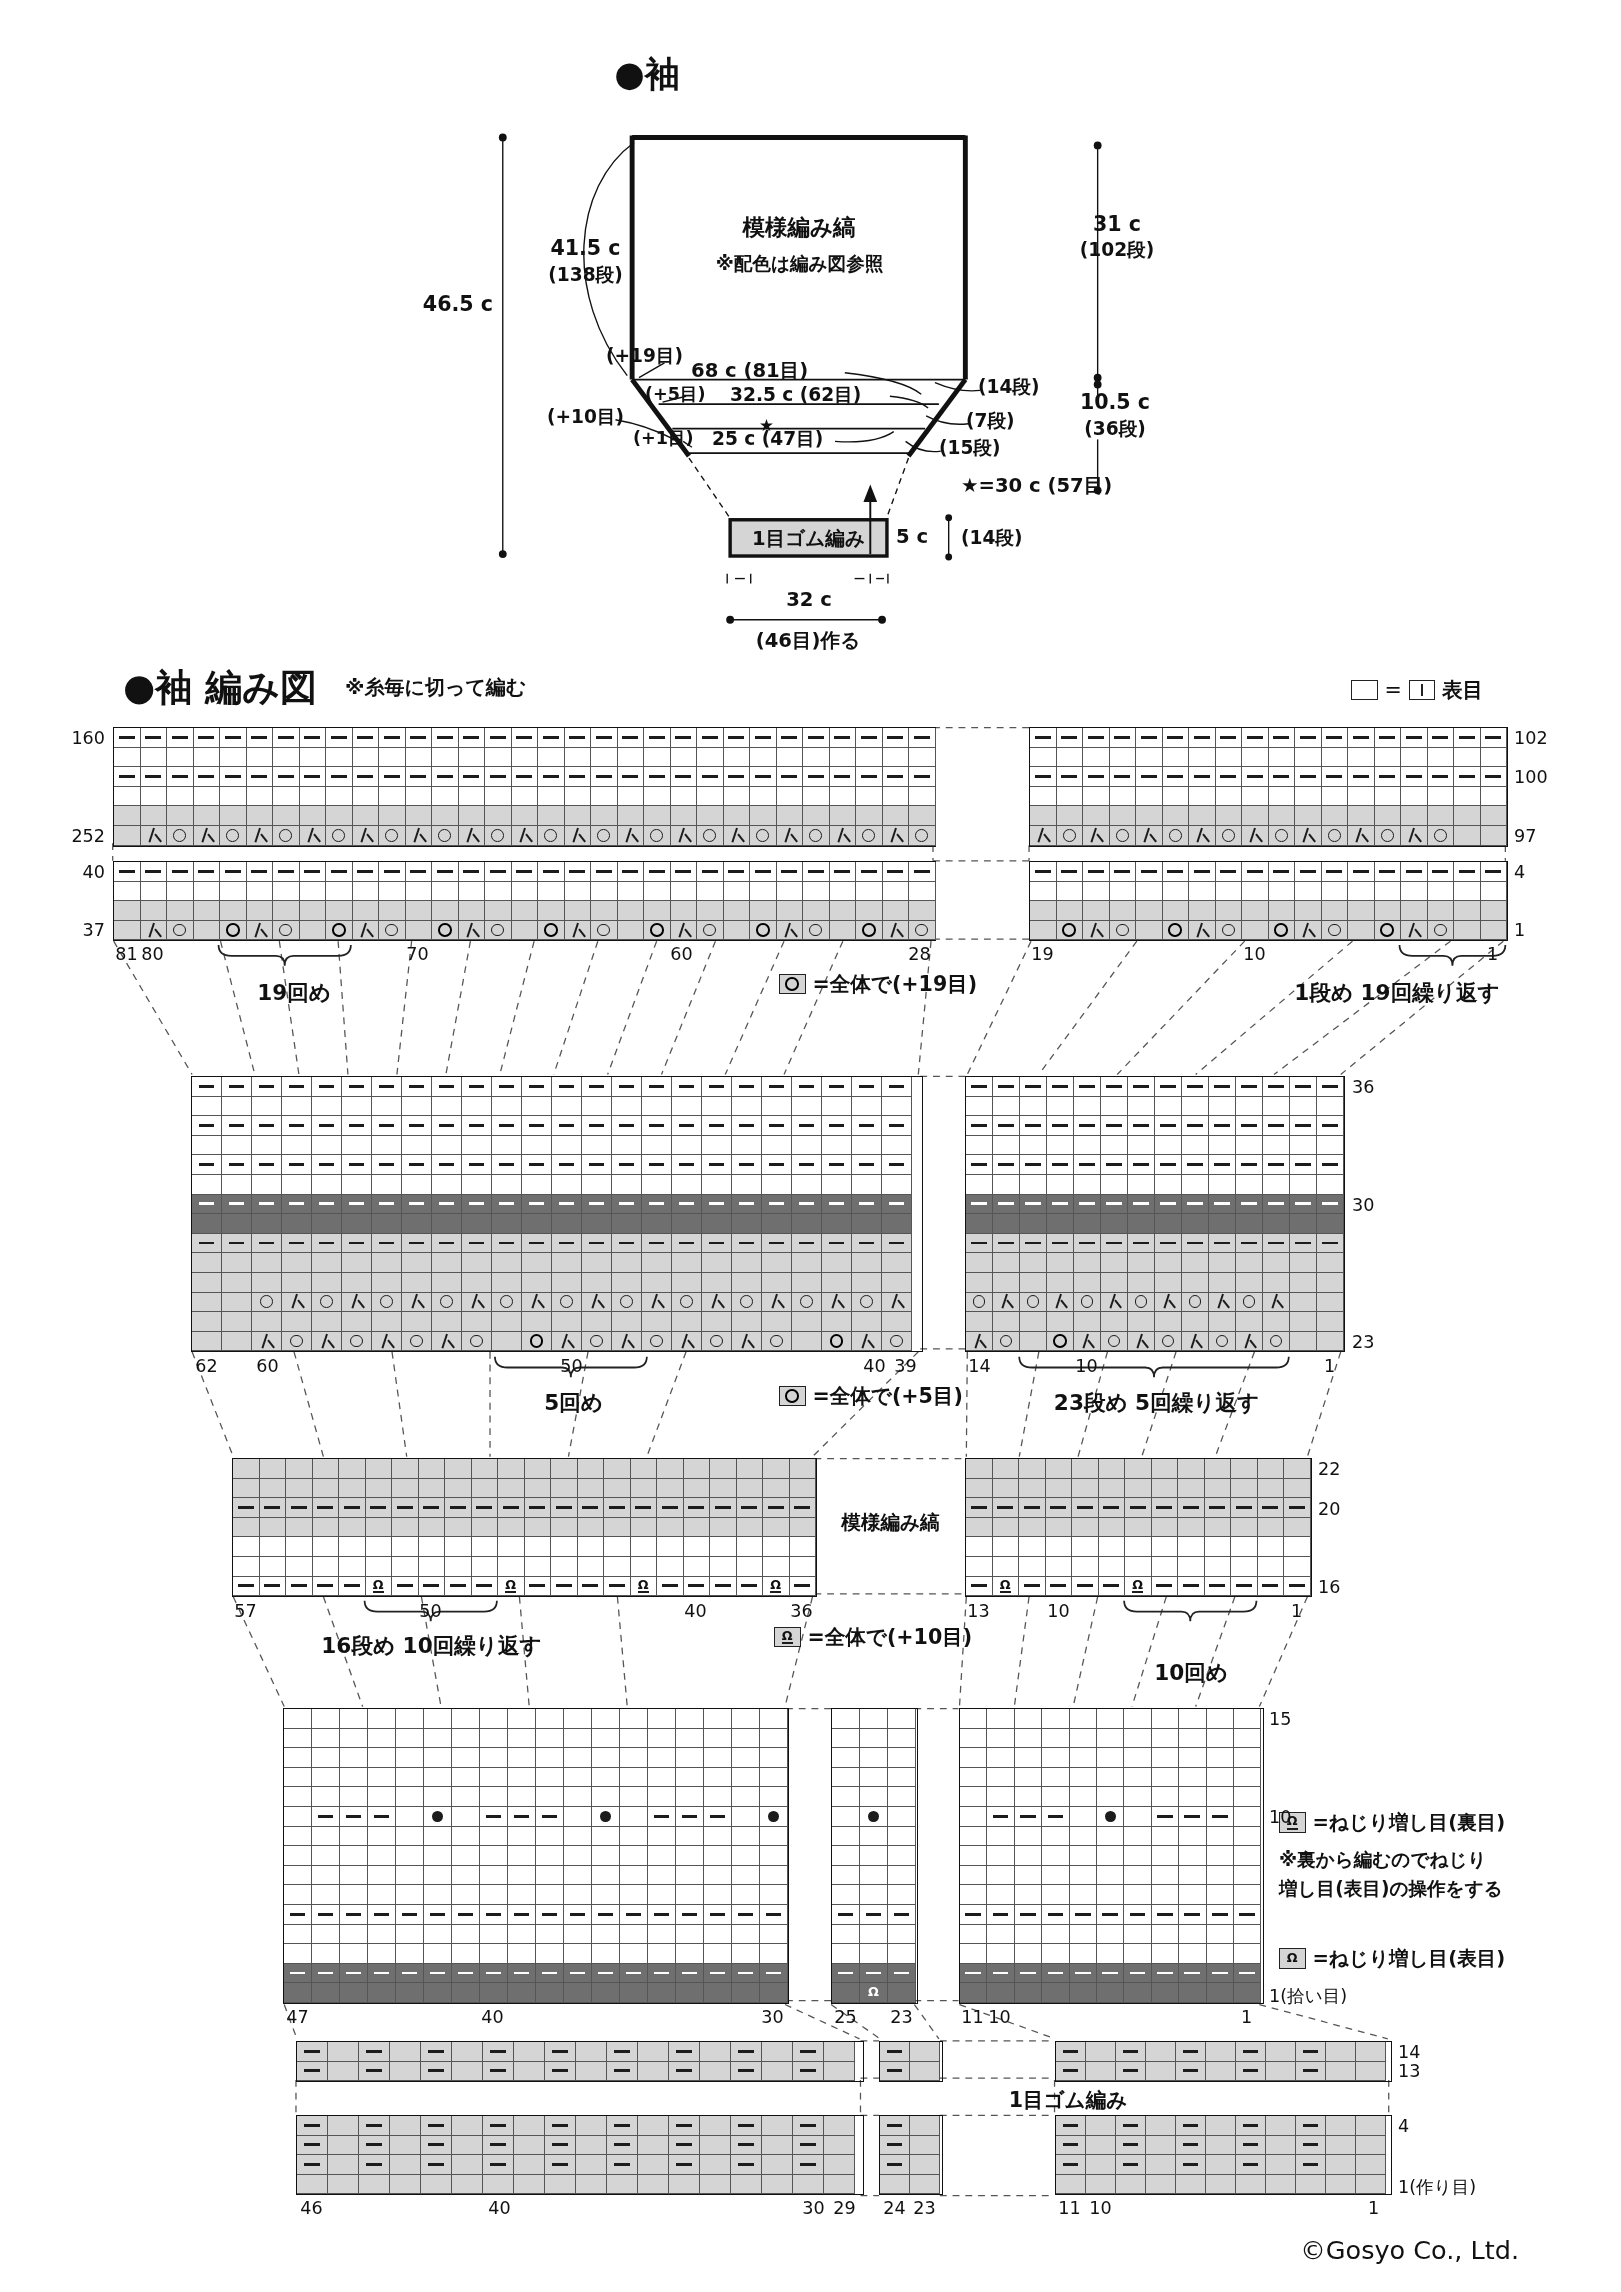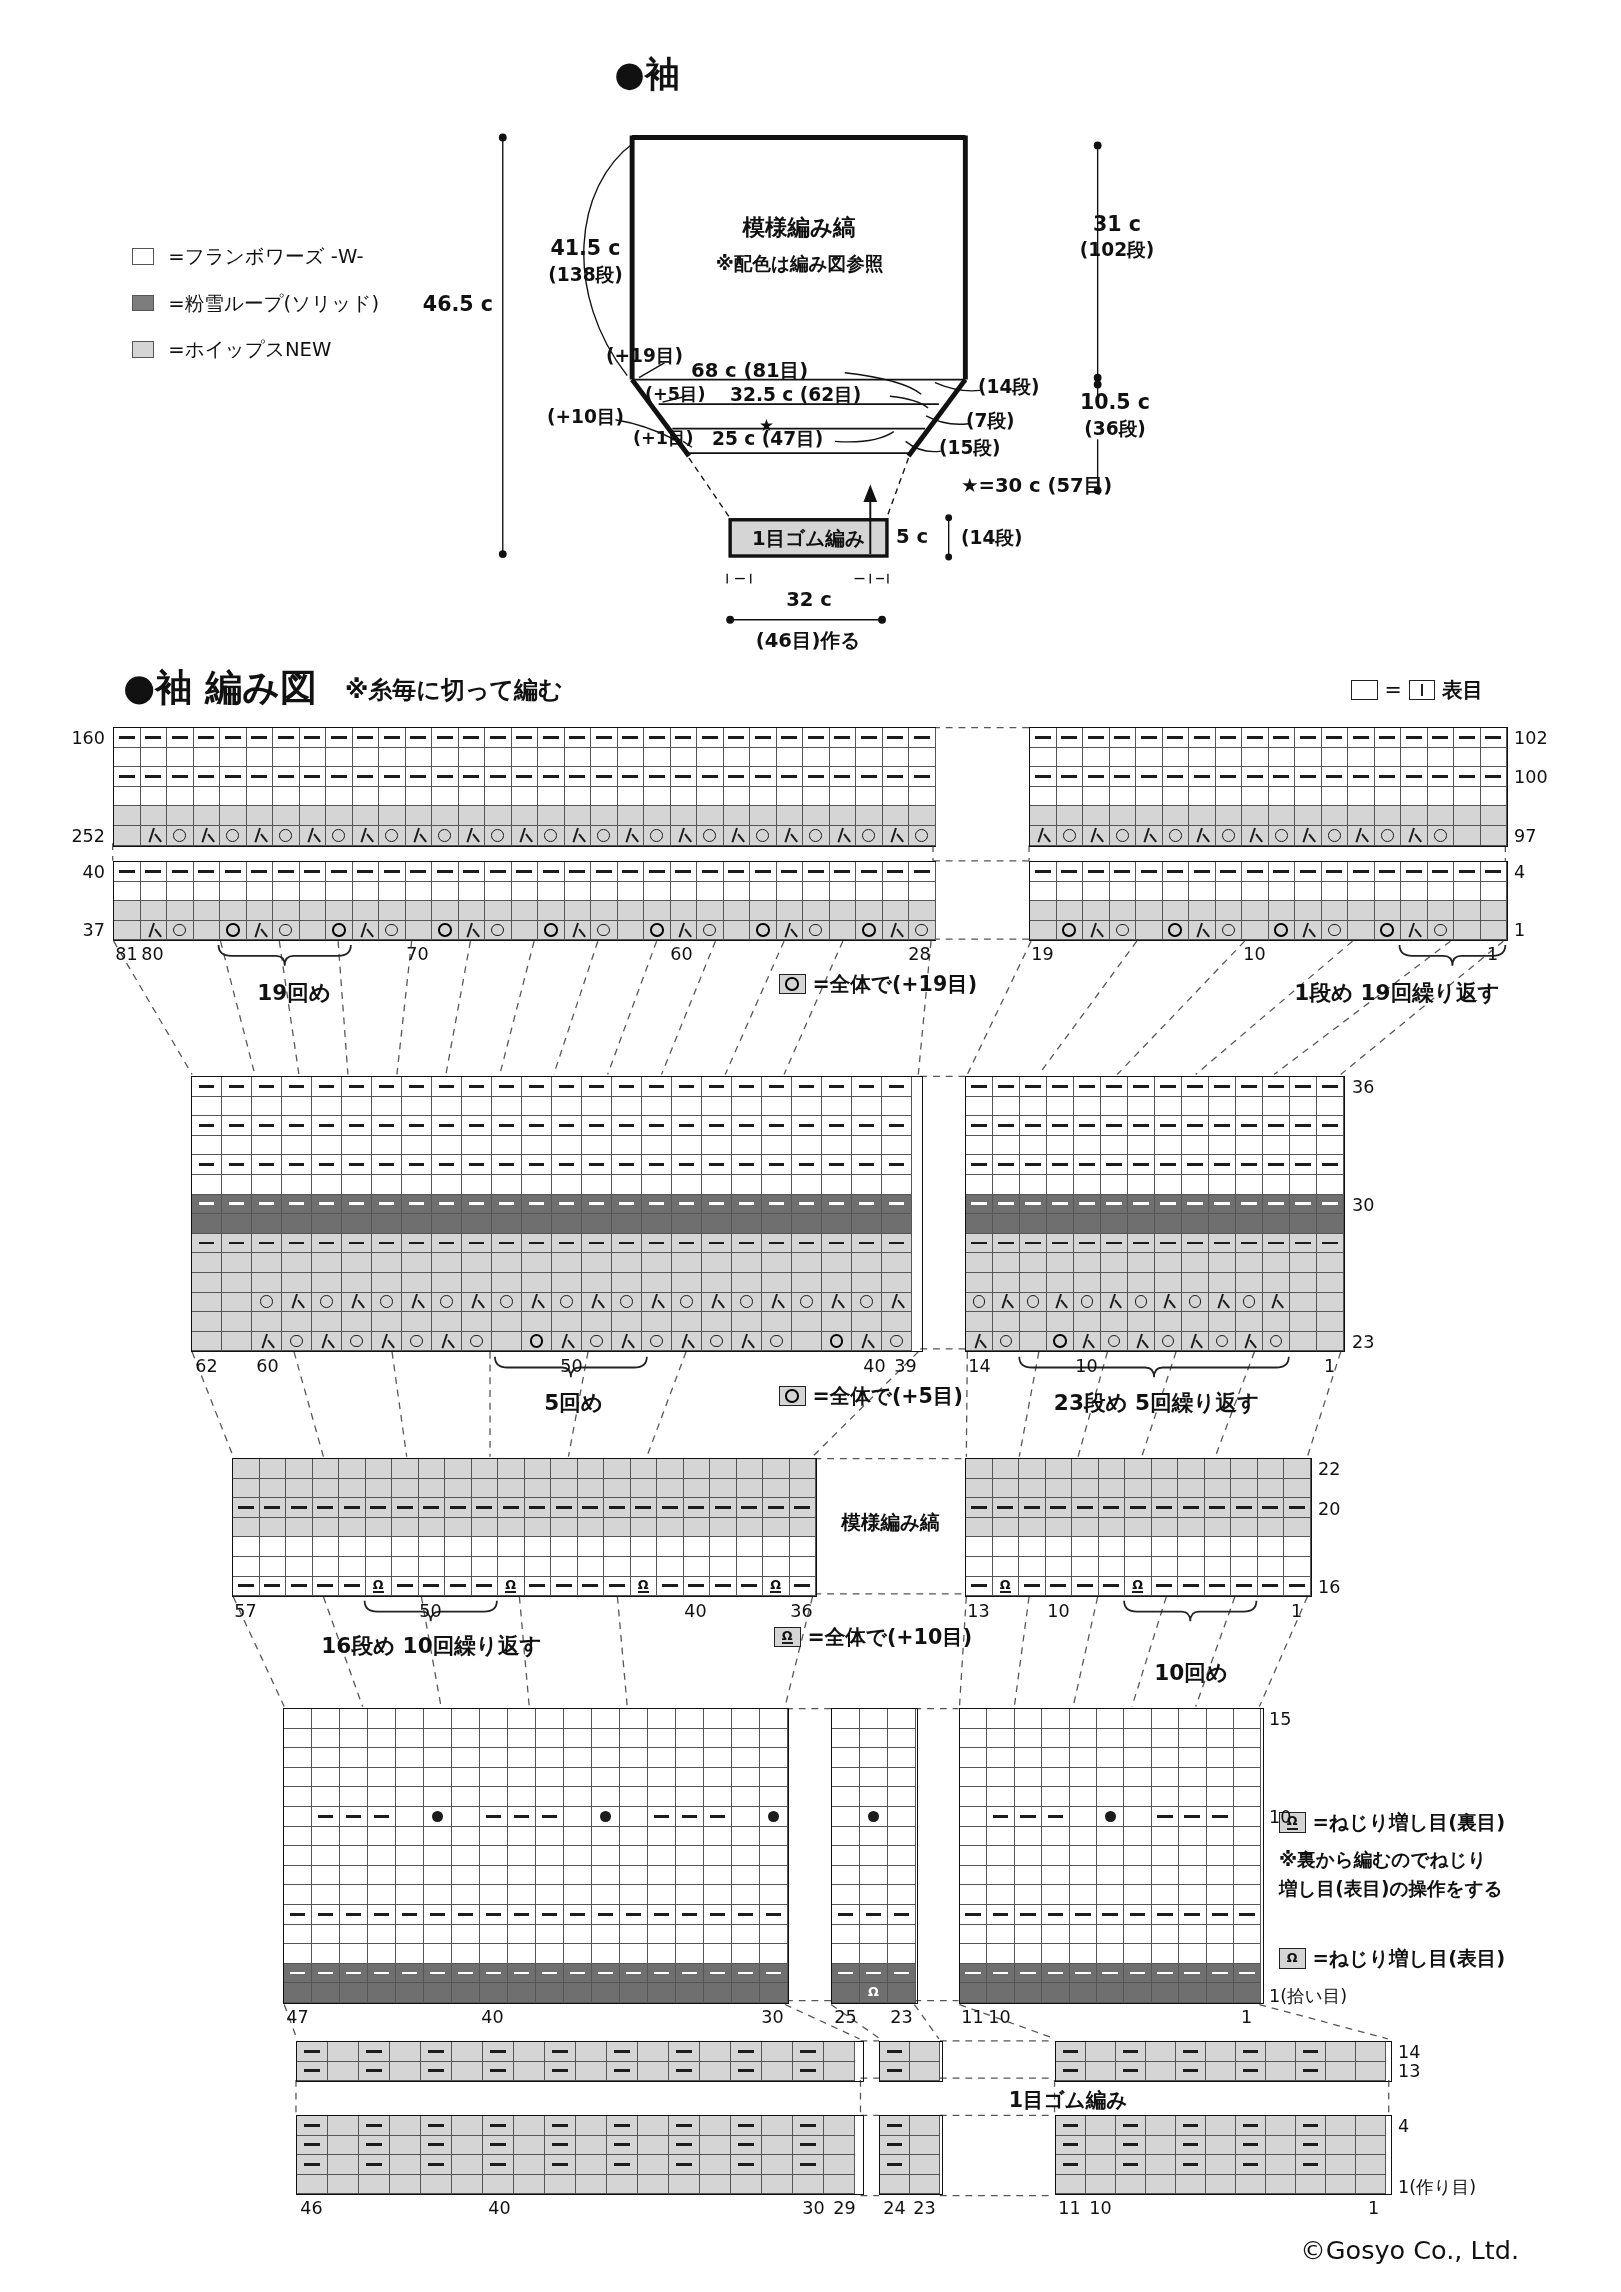--- a/index.html
+++ b/index.html
@@ -197,34 +197,20 @@
         <path d="M1428,964 Q1428,975 1441,975 L1473,975 Q1482,975 1482,985 Q1482,975 1491,975 L1523,975 Q1536,975 1536,964"></path>
         <path d="M505,1384 Q505,1395 518,1395 L573.5,1395 Q582.5,1395 582.5,1405 Q582.5,1395 591.5,1395 L647,1395 Q660,1395 660,1384"></path>
         <path d="M1040,1384 Q1040,1395 1053,1395 L1168.5,1395 Q1177.5,1395 1177.5,1405 Q1177.5,1395 1186.5,1395 L1302,1395 Q1315,1395 1315,1384"></path>
         <path d="M372,1633 Q372,1644 385,1644 L430.5,1644 Q439.5,1644 439.5,1654 Q439.5,1644 448.5,1644 L494,1644 Q507,1644 507,1633"></path>
         <path d="M1147,1633 Q1147,1644 1160,1644 L1205.5,1644 Q1214.5,1644 1214.5,1654 Q1214.5,1644 1223.5,1644 L1269,1644 Q1282,1644 1282,1633"></path>
       </g>
   </svg>
 
   <div class="abs ctr b" style="left:549px;top:51px;width:196px;font-size:35px">●袖</div>
 
-  <div class="abs" style="left:132px;top:243px">
-    <div class="legend-line" style="margin-bottom:19.6px;font-size:19.6px">
-      <span class="swatch sw-white"></span>
-      <span>=フランボワーズ -W-</span>
-    </div>
-    <div class="legend-line" style="margin-bottom:19.6px;font-size:19.6px">
-      <span class="swatch sw-dark"></span>
-      <span>=粉雪ループ(ソリッド)</span>
-    </div>
-    <div class="legend-line" style="font-size:19.6px">
-      <span class="swatch sw-light"></span>
-      <span>=ホイップスNEW</span>
-    </div>
-  </div>
 
   <div class="abs ctr b" style="left:701px;top:212px;width:196px;font-size:22.5px">模様編み縞</div>
   <div class="abs ctr b" style="left:667px;top:251px;width:265px;font-size:18.6px">※配色は編み図参照</div>
 
   <div class="abs ctr b" style="left:534px;top:236px;width:103px;font-size:20.6px">41.5 c</div>
   <div class="abs ctr b" style="left:534px;top:262px;width:103px;font-size:18.6px">(138段)</div>
   <div class="abs rgt b" style="left:407px;top:292px;width:86px;font-size:20.6px">46.5 c</div>
 
   <div class="abs ctr b" style="left:1063px;top:212px;width:108px;font-size:20.6px">31 c</div>
   <div class="abs ctr b" style="left:1063px;top:237px;width:108px;font-size:18.6px">(102段)</div>
@@ -244,21 +230,21 @@
   <div class="abs b" style="left:939px;top:435px;font-size:18.6px">(15段)</div>
   <div class="abs b" style="left:961px;top:472px;font-size:19.6px">★=30 c (57目)</div>
 
   <div class="abs ctr b" style="left:730px;top:525px;width:157px;font-size:19.6px">1目ゴム編み</div>
   <div class="abs b" style="left:896px;top:525px;font-size:19.6px">5 c</div>
   <div class="abs b" style="left:961px;top:525px;font-size:18.6px">(14段)</div>
   <div class="abs ctr b" style="left:755px;top:588px;width:108px;font-size:19.6px">32 c</div>
   <div class="abs ctr b" style="left:727px;top:627px;width:162px;font-size:19.6px">(46目)作る</div>
 
   <div class="abs b" style="left:123px;top:663px;font-size:37px">●袖 編み図</div>
-  <div class="abs b" style="left:345px;top:674px;font-size:24px">※糸毎に切って編む</div>
+  <div class="abs b" style="left:345px;top:674px;font-size:20px">※糸毎に切って編む</div>
 
   <div class="abs legend-line" style="left:1351px;top:676px">
     <span class="keybox white"></span>
     <span>=</span>
     <span class="keybox white">
         <span class="vbar"></span>
       </span>
     <span class="b">表目</span>
   </div>
 

